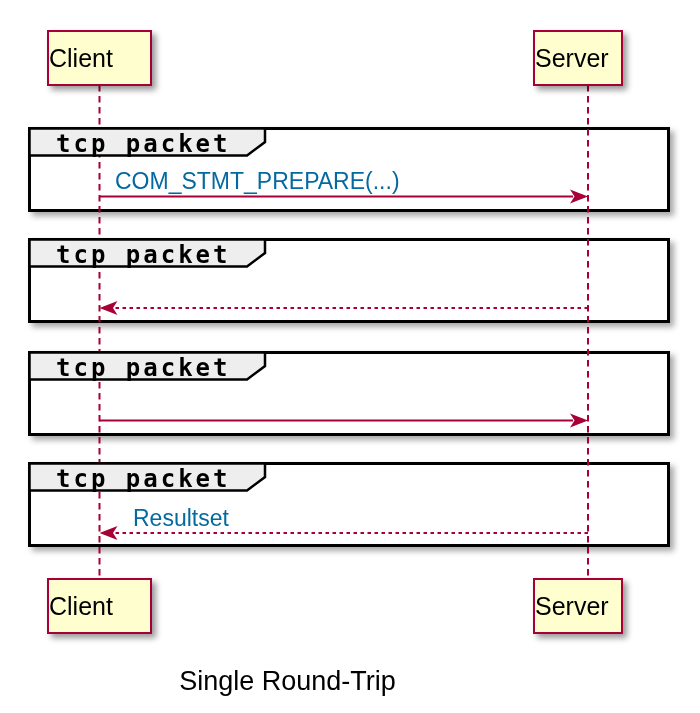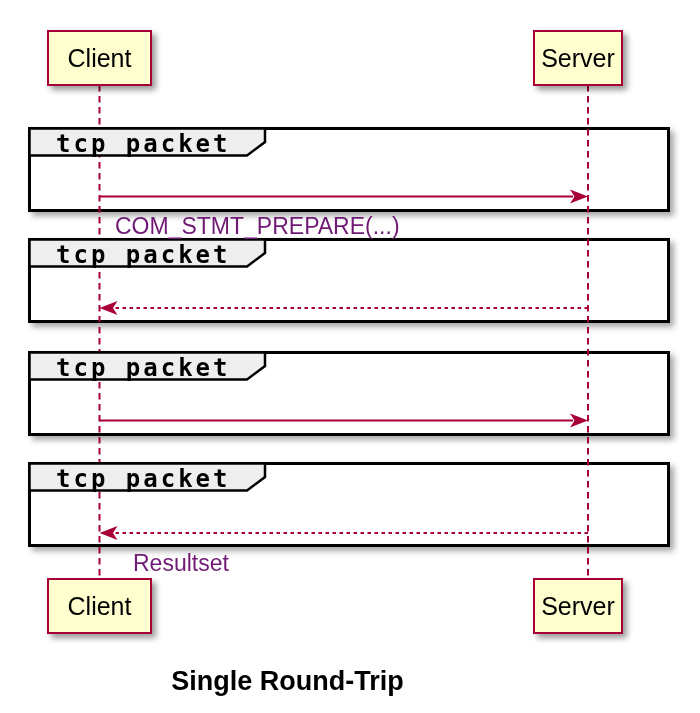--- a/index.html
+++ b/index.html
@@ -53,22 +53,21 @@
   .frame-label.g2 { top: 242px; }
   .frame-label.g3 { top: 355px; }
   .frame-label.g4 { top: 466px; }
   
   .msg {
     position: absolute;
     z-index: 3;
     font-size: 23px;
     line-height: 25px;
     white-space: nowrap;
-    color: #701a75;
-    margin-top: 45px;
+    color: #0369a1;
   }
   .msg .mono {
     font-family: "DejaVu Sans Mono", monospace;
     font-weight: bold;
     font-size: 18px;
     letter-spacing: 0.5px;
   }
   .msg.m1 { left: 115px; top: 169px; }
   .msg.m2 { left: 132px; top: 281px; }
   .msg.m3 { left: 117px; top: 393px; }
@@ -76,36 +75,35 @@
   
   .actor {
     position: absolute;
     box-sizing: border-box;
     height: 56px;
     background: #FEFECE;
     border: 2.5px solid #A80036;
     box-shadow: 4px 4px 6px rgba(0,0,0,0.4);
     display: flex;
     align-items: center;
-    justify-content: center;
     font-size: 25px;
     z-index: 4;
   }
   .actor.client { left: 47px;  width: 105px; }
   .actor.server { left: 533px; width: 90px; }
   .actor.top    { top: 30px; }
   .actor.bottom { top: 578px; }
   
   .caption {
     position: absolute;
     left: 0; top: 666px;
     width: 575px;
     text-align: center;
     font-size: 27px;
-    font-weight: bold;
+    font-weight: normal;
     z-index: 3;
   }
 </style>
 </head>
 <body>
 
 <div class="canvas">
 
   <div class="frame g1"></div>
   <div class="frame g2"></div>

